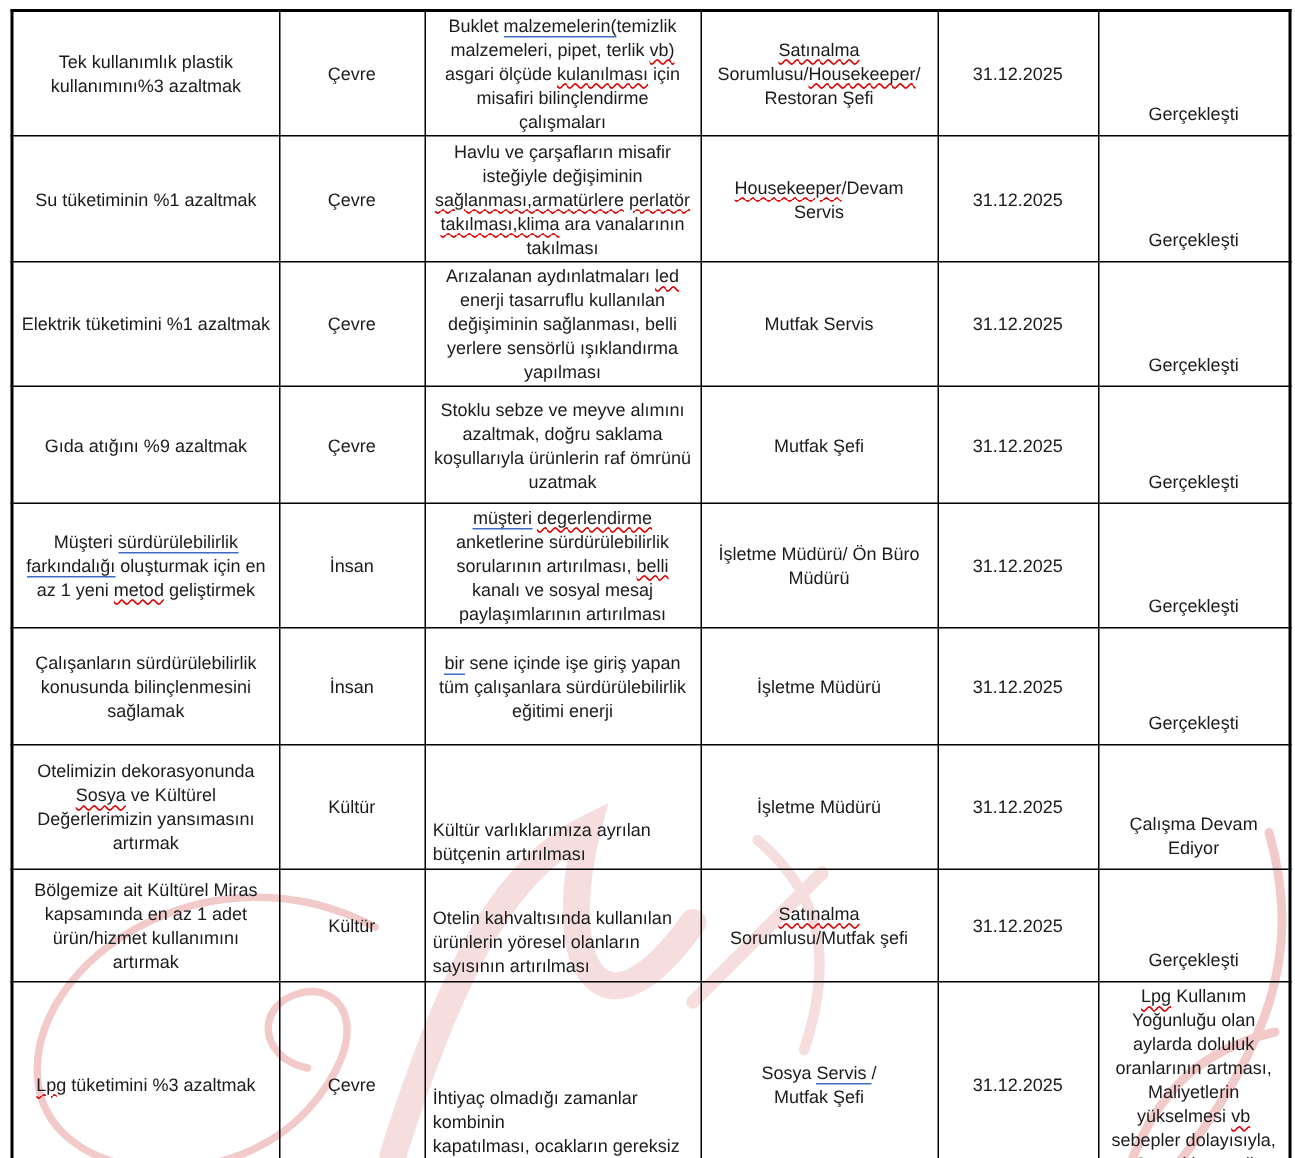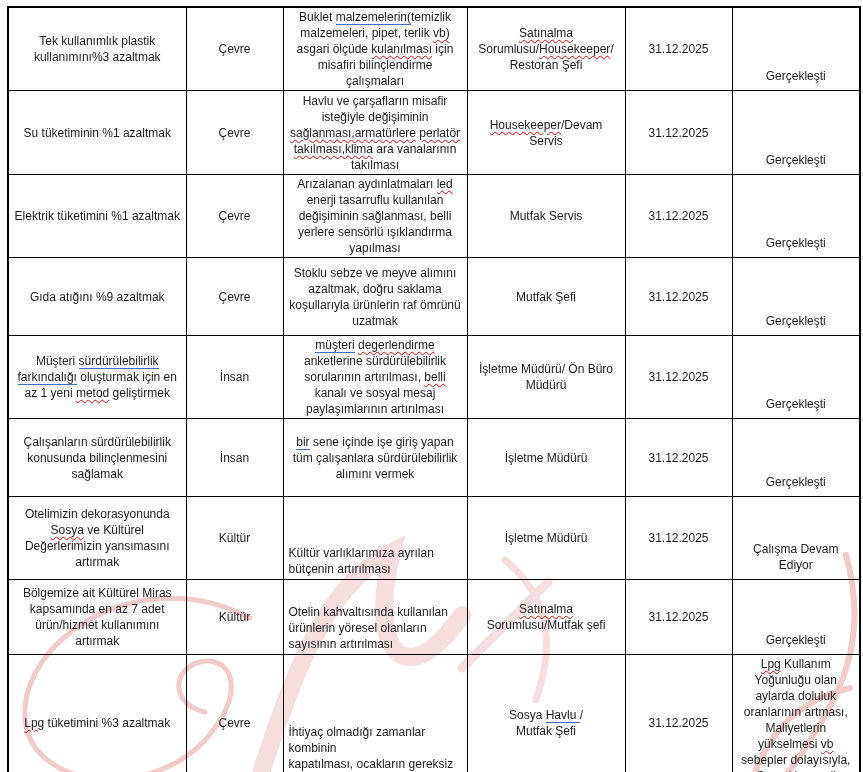--- a/index.html
+++ b/index.html
@@ -131,45 +131,45 @@
     <td class="goal"><span class="seg-p">Müşteri </span><span class="seg-b">sürdürülebilirlik farkındalığı</span><span class="seg-p"> oluşturmak için en az 1 yeni </span><span class="seg-r">metod</span><span class="seg-p"> geliştirmek</span></td>
     <td class="category"><span class="seg-p">İnsan</span></td>
     <td class="action"><span class="seg-b">müşteri</span><span class="seg-p"> </span><span class="seg-r">degerlendirme</span><span class="seg-p"> anketlerine sürdürülebilirlik sorularının artırılması, </span><span class="seg-r">belli</span><span class="seg-p"> kanalı ve sosyal mesaj paylaşımlarının artırılması</span></td>
     <td class="responsible"><span class="seg-p">İşletme Müdürü/ Ön Büro Müdürü</span></td>
     <td class="date"><span class="seg-p">31.12.2025</span></td>
     <td class="status"><span class="seg-p">Gerçekleşti</span></td>
   </tr>
       <tr>
     <td class="goal"><span class="seg-p">Çalışanların sürdürülebilirlik konusunda bilinçlenmesini sağlamak</span></td>
     <td class="category"><span class="seg-p">İnsan</span></td>
-    <td class="action"><span class="seg-b">bir</span><span class="seg-p"> sene içinde işe giriş yapan tüm çalışanlara sürdürülebilirlik alımını vermek</span></td>
+    <td class="action"><span class="seg-b">bir</span><span class="seg-p"> sene içinde işe giriş yapan tüm çalışanlara sürdürülebilirlik eğitimi enerji</span></td>
     <td class="responsible"><span class="seg-p">İşletme Müdürü</span></td>
     <td class="date"><span class="seg-p">31.12.2025</span></td>
     <td class="status"><span class="seg-p">Gerçekleşti</span></td>
   </tr>
       <tr>
     <td class="goal"><span class="seg-p">Otelimizin dekorasyonunda </span><span class="seg-r">Sosya</span><span class="seg-p"> ve Kültürel Değerlerimizin yansımasını artırmak</span></td>
     <td class="category"><span class="seg-p">Kültür</span></td>
     <td class="action"><span class="seg-p">Kültür varlıklarımıza ayrılan bütçenin artırılması</span></td>
     <td class="responsible"><span class="seg-p">İşletme Müdürü</span></td>
     <td class="date"><span class="seg-p">31.12.2025</span></td>
     <td class="status"><span class="seg-p">Çalışma Devam Ediyor</span></td>
   </tr>
       <tr>
-    <td class="goal"><span class="seg-p">Bölgemize ait Kültürel Miras kapsamında en az 7 adet ürün/hizmet kullanımını artırmak</span></td>
+    <td class="goal"><span class="seg-p">Bölgemize ait Kültürel Miras kapsamında en az 1 adet ürün/hizmet kullanımını artırmak</span></td>
     <td class="category"><span class="seg-p">Kültür</span></td>
     <td class="action"><span class="seg-p">Otelin kahvaltısında kullanılan ürünlerin yöresel olanların sayısının artırılması</span></td>
     <td class="responsible"><span class="seg-r">Satınalma</span><span class="seg-p"> Sorumlusu/Mutfak şefi</span></td>
     <td class="date"><span class="seg-p">31.12.2025</span></td>
     <td class="status"><span class="seg-p">Gerçekleşti</span></td>
   </tr>
       <tr>
     <td class="goal"><span class="seg-r">Lpg</span><span class="seg-p"> tüketimini %3 azaltmak</span></td>
     <td class="category"><span class="seg-p">Çevre</span></td>
     <td class="action"><span class="seg-p">İhtiyaç olmadığı zamanlar kombinin
 kapatılması, ocakların gereksiz durumlarda açık bırakılmaması</span></td>
-    <td class="responsible"><span class="seg-p">Sosya </span><span class="seg-b">Havlu </span><span class="seg-p">/
+    <td class="responsible"><span class="seg-p">Sosya </span><span class="seg-b">Servis </span><span class="seg-p">/
 Mutfak Şefi</span></td>
     <td class="date"><span class="seg-p">31.12.2025</span></td>
     <td class="status"><span class="seg-r">Lpg</span><span class="seg-p"> Kullanım Yoğunluğu olan aylarda doluluk oranlarının artması, Maliyetlerin yükselmesi </span><span class="seg-r">vb</span><span class="seg-p"> sebepler dolayısıyla, Gerçekleşmedi</span></td>
   </tr>
     </tbody>
 </table>
 
 </body></html>

